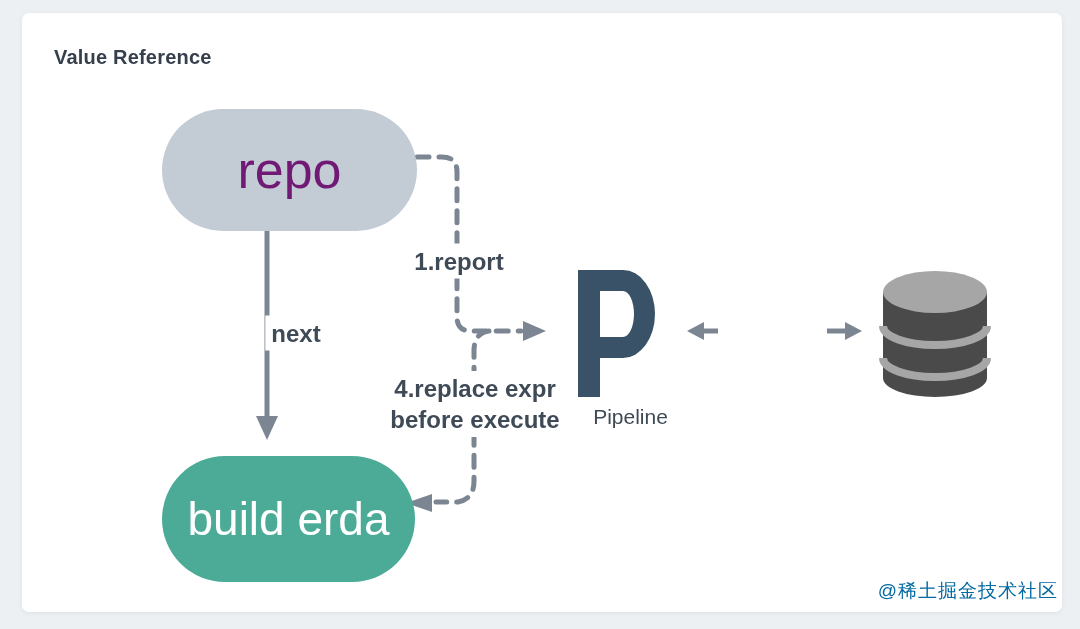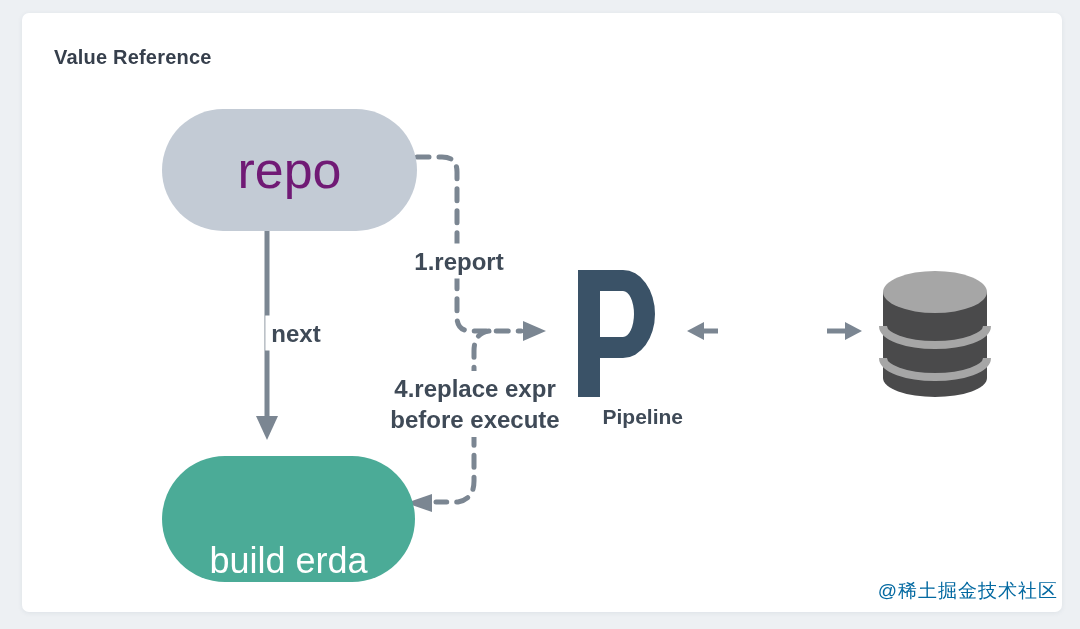--- a/index.html
+++ b/index.html
@@ -39,22 +39,21 @@
     border-radius: 61px;
     color: #701a75;
     font-size: 52px;
   }
   .pill-build {
     left: 140px; top: 443px;
     width: 253px; height: 126px;
     background: #4bab97;
     border-radius: 63px;
     color: #ffffff;
-    font-size: 36px;
-    align-items: flex-end;
+    font-size: 46px;
   }
 
   .svg-layer {
     position: absolute; left: 0; top: 0;
     width: 1040px; height: 599px;
   }
 
   .edge-label {
     position: absolute;
     transform: translate(-50%, -50%);
@@ -69,24 +68,24 @@
   }
   .label-next       { left: 245px; top: 320px; margin-left: 29px; }
   .label-report     { left: 437px; top: 248px; }
   .label-replace    { left: 453px; top: 391px; }
   .label-store      { left: 753px; top: 319px; }
 
   .pipeline-caption {
     position: absolute;
     left: 556px; top: 392px;
     width: 105px;
-    text-align: right;
+    text-align: center;
     color: #3f4a57;
     font-size: 21px;
-    font-weight: 700;
+    font-weight: 400;
   }
 
   .watermark {
     position: absolute;
     right: 4px; bottom: 8px;
     color: #0369a1;
     font-size: 19px;
     font-weight: 400;
     letter-spacing: 1px;
   }

